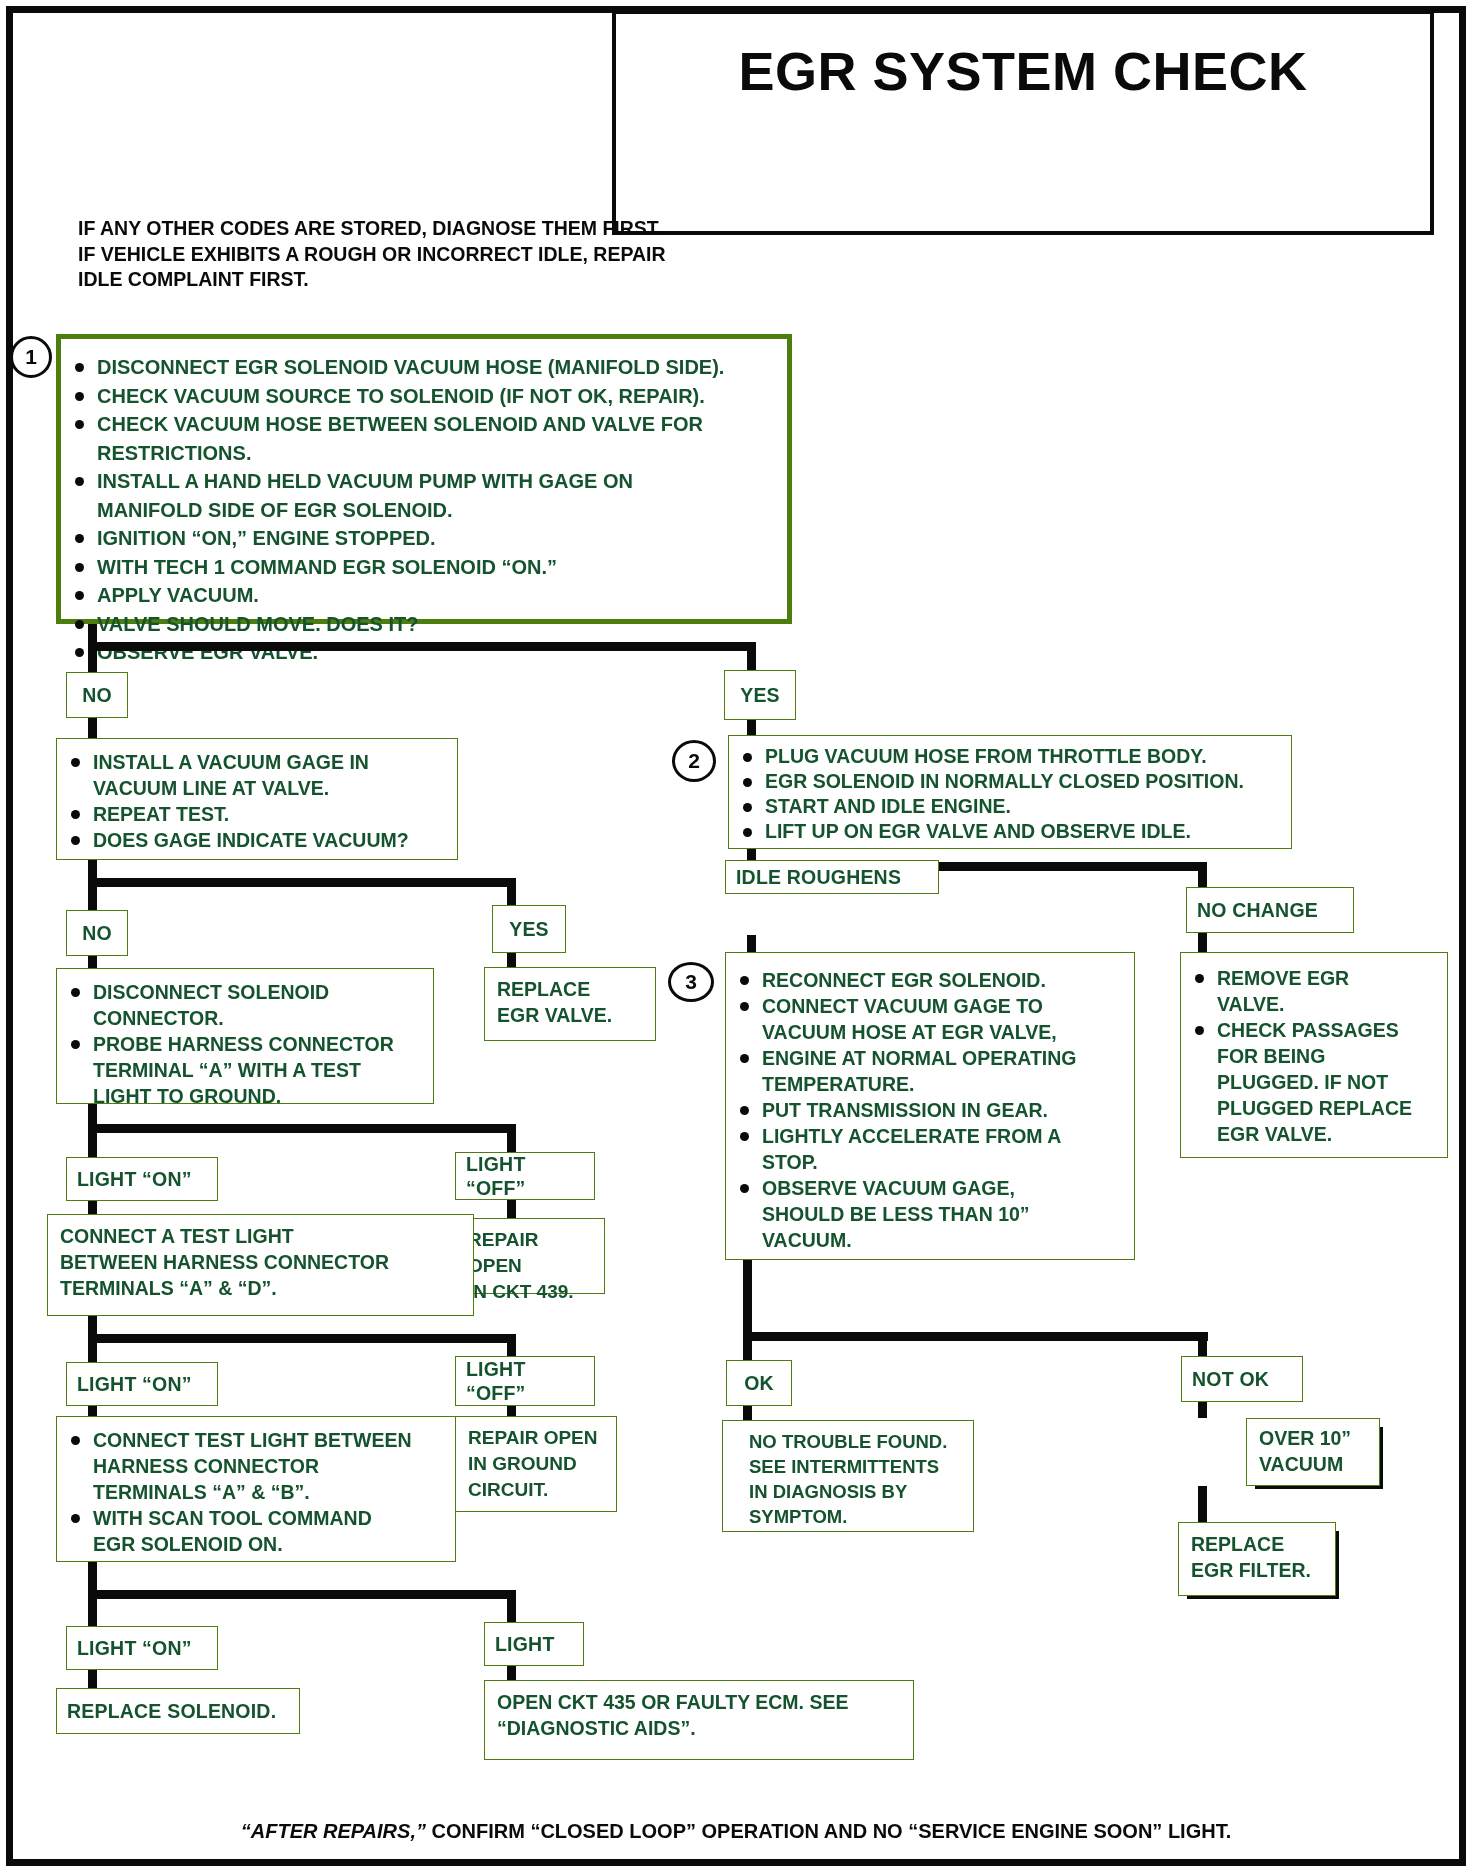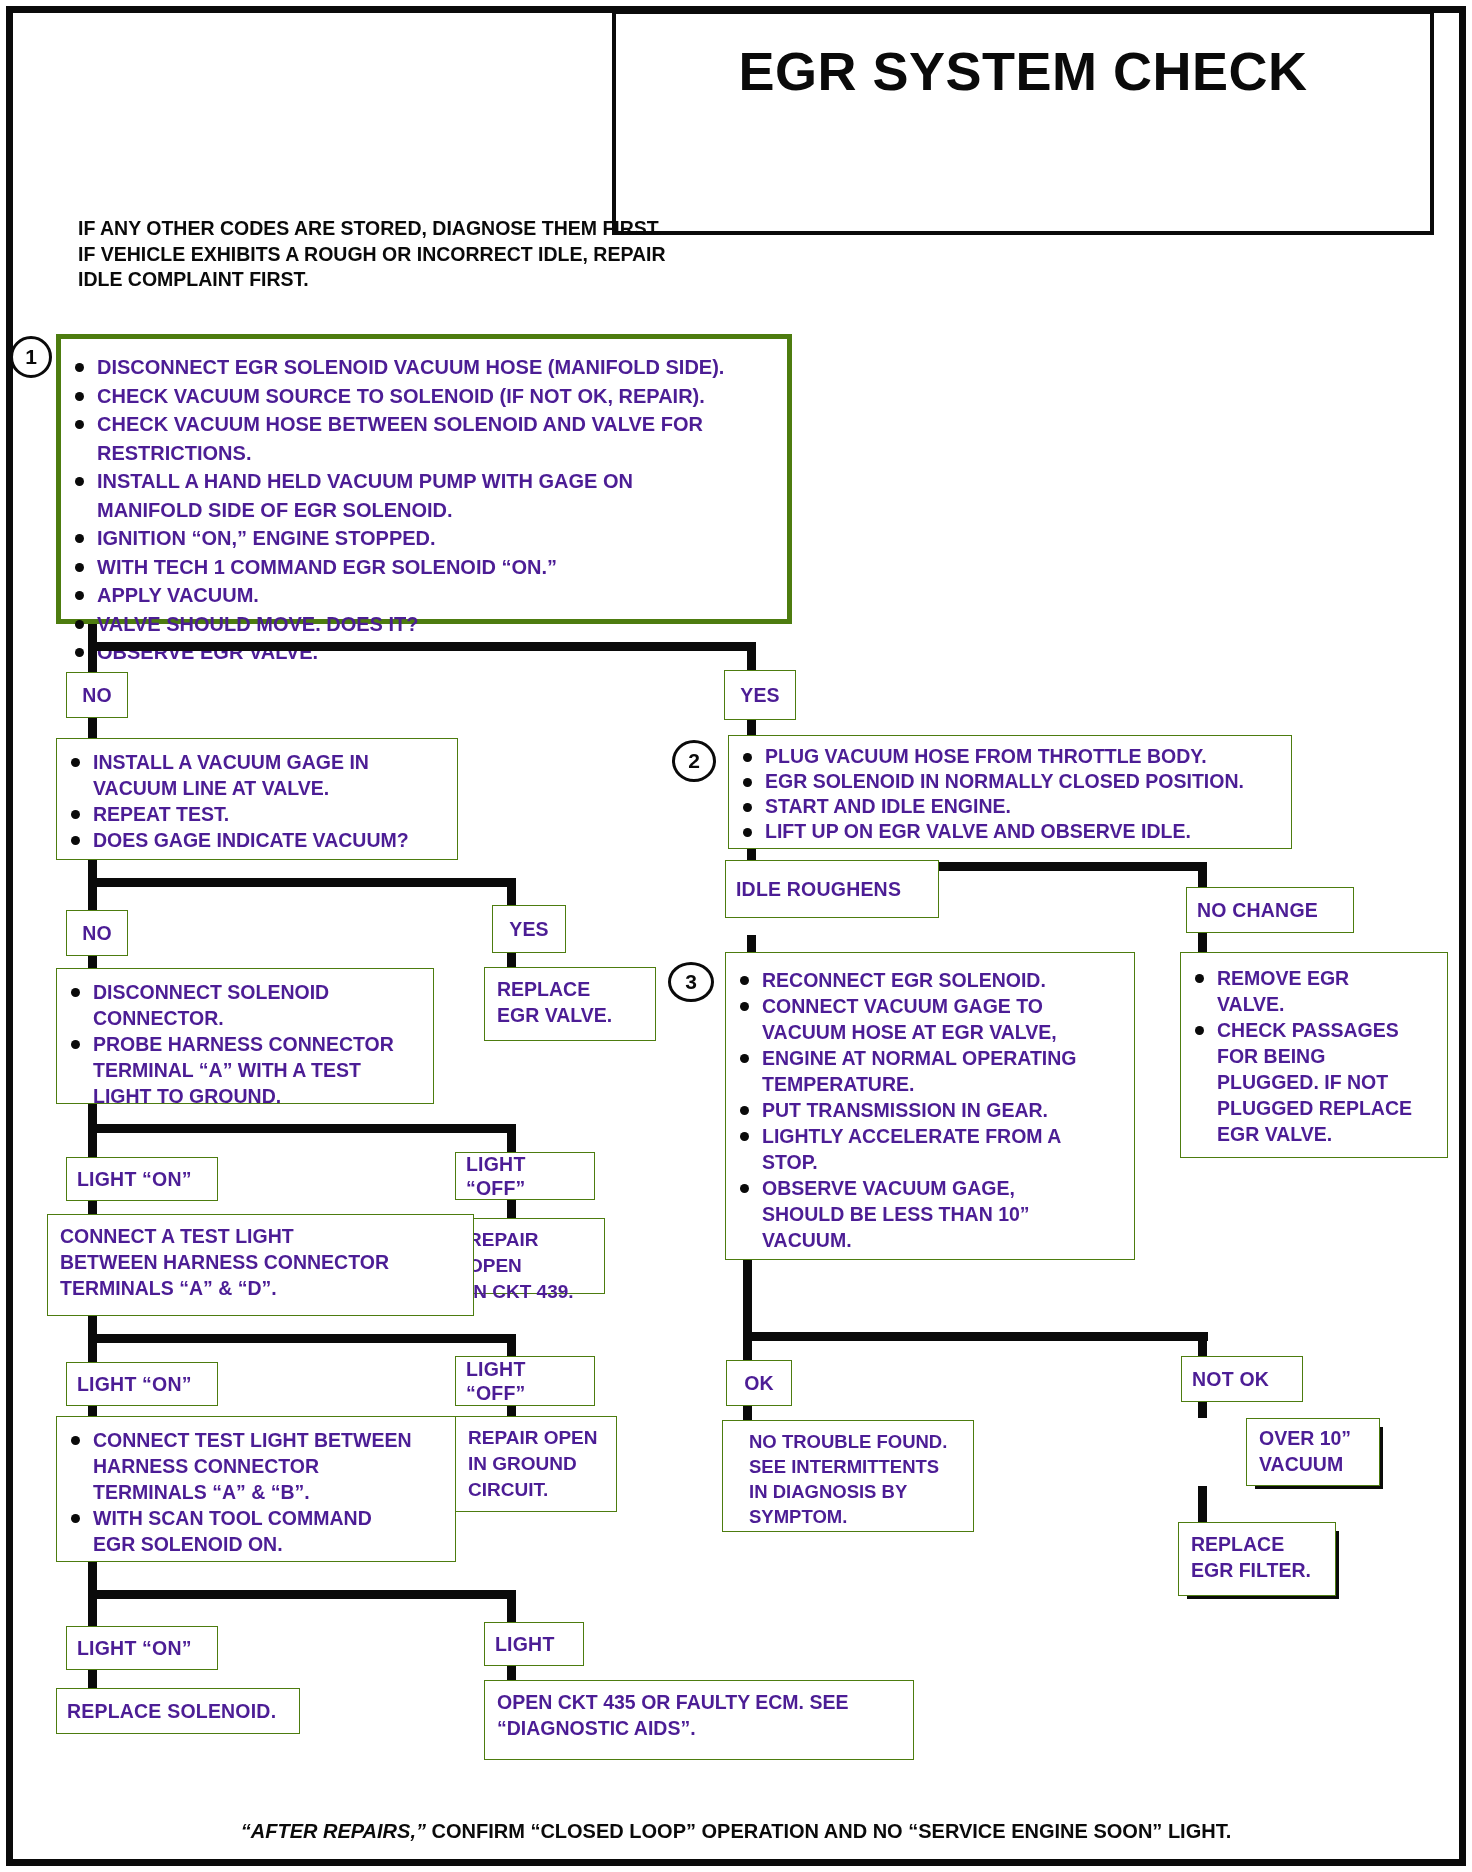--- a/index.html
+++ b/index.html
@@ -2,21 +2,21 @@
 <html><head>
 <meta charset="utf-8">
 <style>
   html,body{margin:0;padding:0;}
   body{
     width:1472px;height:1872px;position:relative;background:#fff;
     font-family:"Liberation Sans", sans-serif;color:#0a0a0a;
     -webkit-font-smoothing:antialiased;
   }
   .frame{position:absolute;left:6px;top:6px;right:6px;bottom:6px;border:7px solid #0a0a0a;}
-  .b{position:absolute;box-sizing:border-box;background:#fff;border:1px solid #4d7c0f;font-weight:700;color:#4c1d95;}
+  .b{position:absolute;box-sizing:border-box;background:#fff;border:1px solid #4d7c0f;font-weight:700;color:#14532d;}
   .thick{border-width:5px;}
   .ln{position:absolute;background:#0a0a0a;}
   .circ{
     position:absolute;box-sizing:border-box;background:#fff;border:3px solid #0a0a0a;border-radius:50%;
     display:flex;align-items:center;justify-content:center;font-weight:700;font-size:21px;color:#0a0a0a;
   }
   .lbl{font-size:19.5px;line-height:24px;display:flex;align-items:center;padding:2px 10px;letter-spacing:.2px;}
   .ctr{justify-content:center;padding:2px 4px;}
   .pre{white-space:pre-line;}
   .txt{font-size:19.5px;line-height:26px;padding:8px 10px 6px 12px;}
@@ -216,21 +216,21 @@
   <div class="li" style="line-height:25px;">
       <span class="dot"></span>
       <span class="pre">LIFT UP ON EGR VALVE AND OBSERVE IDLE.</span>
     </div>
 </div>
 
 <div class="ln" style="left:747px;top:849px;width:9px;height:40px;"></div>
 <div class="ln" style="left:747px;top:862px;width:460px;height:9px;"></div>
 <div class="ln" style="left:1198px;top:862px;width:9px;height:25px;"></div>
 
-<div class="b lbl" style="left:725px;top:860px;width:214px;height:58px;">IDLE ROUGHENS</div>
+<div class="b lbl" style="left:725px;top:860px;width:214px;height:34px;">IDLE ROUGHENS</div>
 <div class="b lbl" style="left:1186px;top:887px;width:168px;height:46px;">NO CHANGE</div>
 
 <div class="ln" style="left:747px;top:935px;width:9px;height:17px;"></div>
 <div class="circ" style="left:668px;top:962px;width:46px;height:40px;">3</div>
 <div class="b ul" style="left:725px;top:952px;width:410px;height:308px;padding-top:14px;">
   <div class="li">
       <span class="dot"></span>
       <span class="pre">RECONNECT EGR SOLENOID.</span>
     </div>
   <div class="li">

